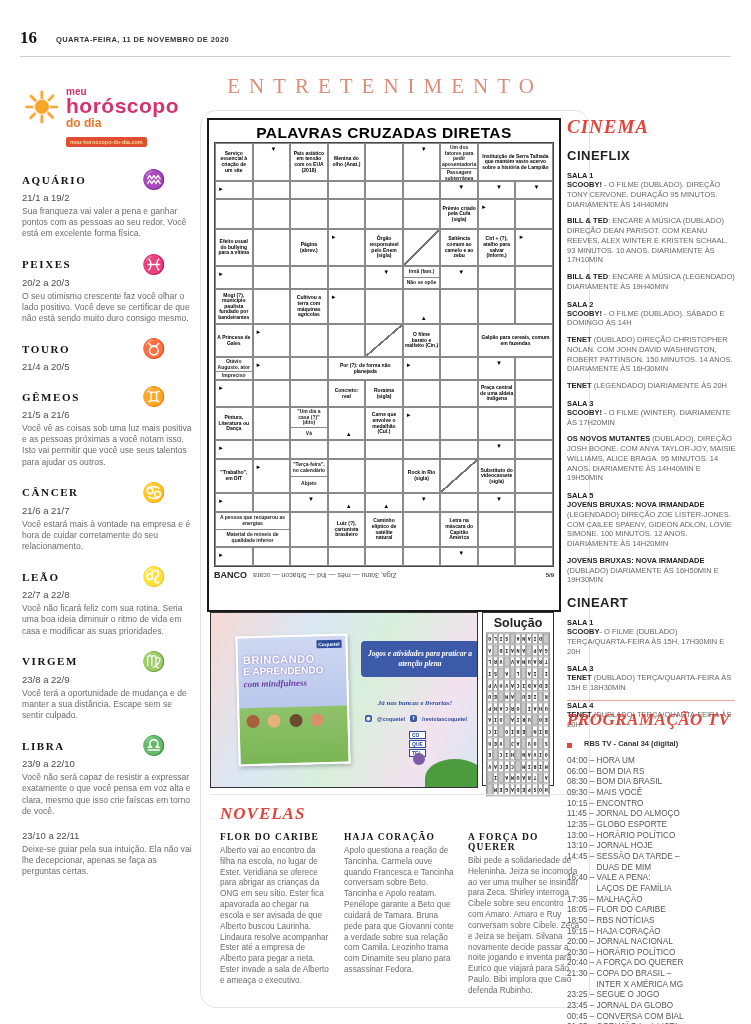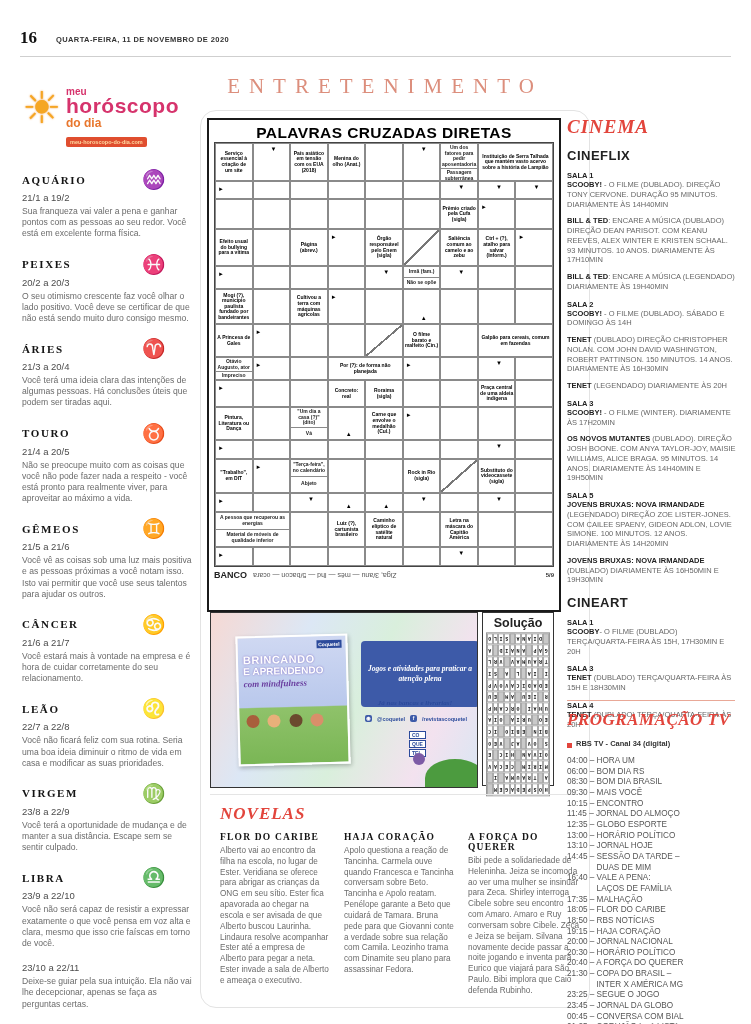--- a/index.html
+++ b/index.html
@@ -53,21 +53,21 @@
   .xnum{margin-left:auto;font:bold 6px "Liberation Sans";color:#333;}
 
   
   .adbox{border:1.5px solid #333;background:linear-gradient(115deg,#f6d9d4,#dce7f5 30%,#d9efdc 55%,#f3e2ef 80%,#d9e6f3);overflow:hidden;position:relative;}
   .bookcover{position:absolute;left:26px;top:22px;width:112px;height:130px;background:linear-gradient(180deg,#cfd8f2 0%,#b9c8ec 55%,#8fc26a 56%,#7ab655 100%);border:2px solid #fff;box-shadow:1px 2px 4px rgba(0,0,0,.25);transform:rotate(-1.5deg);padding:6px 5px;box-sizing:border-box;}
   .bc-badge{position:absolute;right:4px;top:4px;background:#2b4a9b;color:#fff;font:bold 5px "Liberation Sans";padding:1px 2px;}
   .bc-t1{font:bold 11px "Liberation Sans";color:#fff;text-shadow:0 0 2px #7d64c0;letter-spacing:.5px;margin-top:10px;}
   .bc-t2{font:bold 10px "Liberation Sans";color:#fff;text-shadow:0 0 2px #7d64c0;}
   .bc-t3{font:italic bold 9px "Liberation Serif";color:#6a3fa0;margin-top:2px;}
   .kid{display:inline-block;width:13px;height:13px;border-radius:50%;margin:26px 2px 0 2px;}
-  .tagbox{position:absolute;left:150px;top:28px;width:104px;background:#3d5aa8;border-radius:4px;color:#fff;font:italic bold 7.5px/1.35 "Liberation Serif";padding:23px 7px;text-align:center;}
+  .tagbox{position:absolute;left:150px;top:28px;width:104px;background:#3d5aa8;border-radius:4px;color:#fff;font:italic bold 7.5px/1.35 "Liberation Serif";padding:8px 7px;text-align:center;}
   .adcta{position:absolute;left:150px;top:86px;width:108px;text-align:center;font:italic bold 7px "Liberation Serif";color:#2b4a9b;}
   .adsocial{position:absolute;left:150px;top:102px;width:110px;display:flex;justify-content:center;gap:5px;font:bold 5.5px "Liberation Sans";color:#2b4a9b;align-items:center;}
   .sicon{display:inline-block;width:7px;height:7px;background:#3d5aa8;color:#fff;font:bold 5px/7px "Liberation Sans";text-align:center;border-radius:2px;}
   .cqlogo{position:absolute;left:198px;top:118px;display:flex;flex-direction:column;gap:1px;}
   .cqlogo span{border:1px solid #2b4a9b;color:#2b4a9b;font:bold 5px/6px "Liberation Sans";padding:0 2px;background:#fff;}
   .bush{position:absolute;right:-8px;bottom:-10px;width:60px;height:38px;background:#4c9b3f;border-radius:50% 50% 0 0;}
   .blob{position:absolute;right:52px;bottom:22px;width:12px;height:12px;border-radius:50%;background:#7d5ba6;}
 
   .solbox{border:1.5px solid #333;background:#fff;padding:3px;box-sizing:border-box;}
   .soltitle{font:bold 12.5px "Liberation Sans";text-align:center;margin-bottom:2px;}
@@ -82,21 +82,21 @@
   .novhead{font:bold 9.5px "Liberation Serif",serif;letter-spacing:1.2px;color:#141414;margin-bottom:4px;}
   .novtext{font:normal 8.2px/1.32 "Liberation Sans";color:#6b6b6b;}
 
   
   .cin-title{font:italic bold 19px "Liberation Serif",serif;color:#e2453c;letter-spacing:1px;}
   .theater{font:bold 13px "Liberation Sans";color:#222;letter-spacing:.5px;margin:10px 0 6px 0;}
   .room{font:bold 7.5px "Liberation Sans";color:#222;margin-top:8px;}
   .film{font:normal 7.5px/1.3 "Liberation Sans";color:#666;margin:0 0 7px 0;}
   .film b{color:#222;}
   .tv-title{font:italic bold 17px "Liberation Serif",serif;color:#e2453c;letter-spacing:.5px;}
-  .tvchan{display:flex;align-items:flex-end;gap:4px;font:bold 7.5px "Liberation Sans";color:#333;margin:9px 0 8px 0;}
+  .tvchan{display:flex;align-items:flex-end;gap:12px;font:bold 7.5px "Liberation Sans";color:#333;margin:9px 0 8px 0;}
   .tvsq{width:5px;height:5px;background:#e2453c;display:inline-block;}
   .tvitem{font:normal 8.2px/1.3 "Liberation Sans";color:#555;white-space:pre;}
   .salmonline{background:#e9a897;height:1px;}
 </style>
 </head>
 <body>
 
 <div class="abs" style="left:20px;top:28px;"><span class="pagenum">16</span></div>
 <div class="abs pagedate" style="left:56px;top:35px;">QUARTA-FEIRA, 11 DE NOVEMBRO DE 2020</div>
 <div class="abs hairline" style="left:20px;top:56px;width:711px;"></div>
@@ -126,33 +126,24 @@
     <div class="sign">
       <div class="shead">
         <div class="sname">PEIXES</div>
         <div class="ssym">♓</div>
       </div>
       <div class="sdates">20/2 a 20/3</div>
       <div class="stext">O seu otimismo crescente faz você olhar o lado positivo. Você deve se certificar de que não está sendo muito duro consigo mesmo.</div>
     </div>
     <div class="sign">
       <div class="shead">
-        <div class="sname">ÁRIES</div>
-        <div class="ssym">♈</div>
-      </div>
-      <div class="sdates">21/3 a 20/4</div>
-      <div class="stext">Você terá uma ideia clara das intenções de algumas pessoas. Há conclusões úteis que podem ser tiradas aqui.</div>
-    </div>
-    <div class="sign">
-      <div class="shead">
         <div class="sname">TOURO</div>
         <div class="ssym">♉</div>
       </div>
       <div class="sdates">21/4 a 20/5</div>
-      <div class="stext">Não se preocupe muito com as coisas que você não pode fazer nada a respeito - você está pronto para realmente viver, para aproveitar ao máximo a vida.</div>
     </div>
     <div class="sign">
       <div class="shead">
         <div class="sname">GÊMEOS</div>
         <div class="ssym">♊</div>
       </div>
       <div class="sdates">21/5 a 21/6</div>
       <div class="stext">Você vê as coisas sob uma luz mais positiva e as pessoas próximas a você notam isso. Isto vai permitir que você use seus talentos para ajudar os outros.</div>
     </div>
     <div class="sign">

